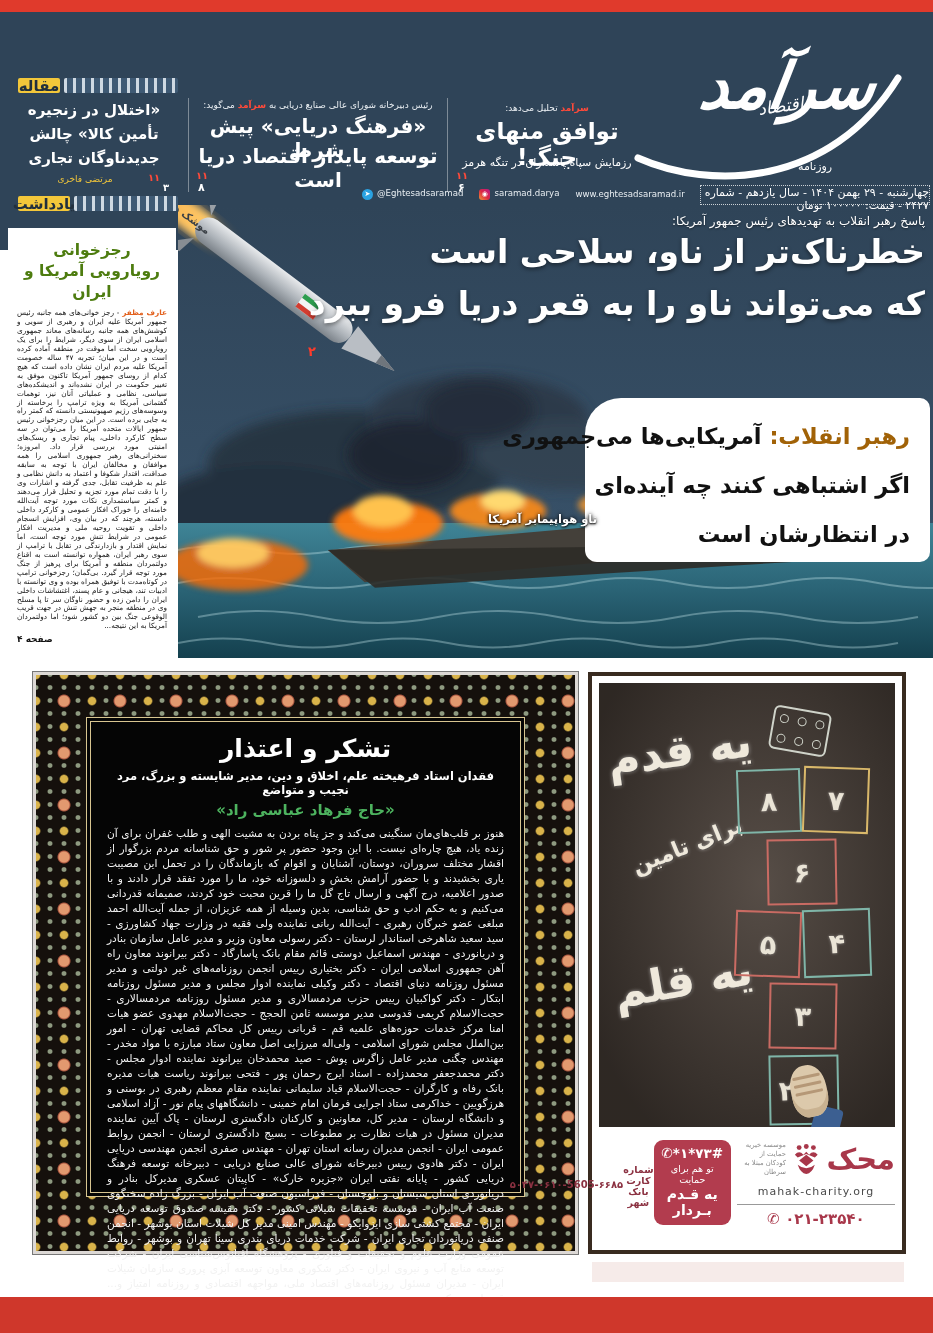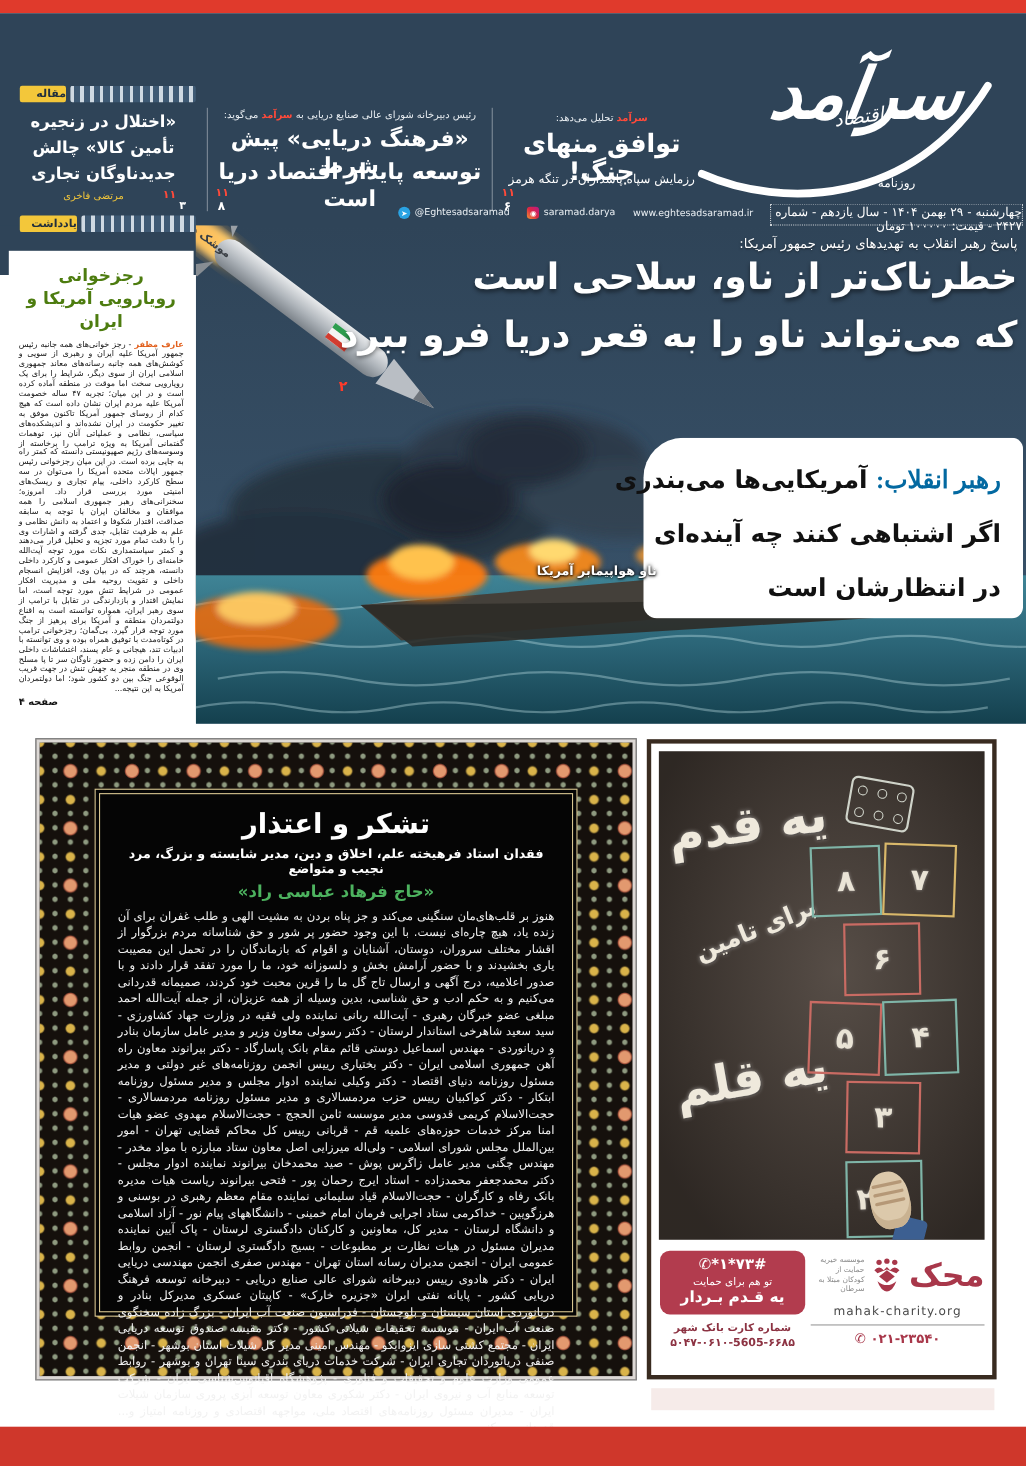--- a/index.html
+++ b/index.html
@@ -3,22 +3,22 @@
 <meta charset="utf-8">
 <style>
   html,body{margin:0;padding:0;background:#fff;}
   #page{position:relative;width:933px;height:1333px;background:#ffffff;overflow:hidden;
         font-family:"DejaVu Sans","Liberation Sans",sans-serif;}
   .abs{position:absolute;}
   
   .topbar{left:0;top:0;width:933px;height:12px;background:#e03a2c;}
   .mast{left:0;top:12px;width:933px;height:238px;background:#2f4458;}
   .leftfill{left:0;top:205px;width:178px;height:45px;background:#2f4458;}
-  .chip{background:#f3c73a;color:#22303d;font-size:10px;font-weight:bold;
-        display:flex;align-items:center;justify-content:flex-end;border-radius:2px;}
+  .chip{background:#f3c73a;color:#22303d;font-size:15px;font-weight:bold;
+        display:flex;align-items:center;justify-content:center;border-radius:2px;}
   .stripes{background:repeating-linear-gradient(90deg,#cfd9e2 0 3px,#3f5a74 3px 9px);border-radius:2px;}
   .wh{color:#fff;}
   .red{color:#ff4a3a;}
   .yel{color:#f3c73a;}
   .hl{font-weight:bold;color:#fff;text-align:center;direction:rtl;}
   .kick{color:#e9eef2;font-size:9px;text-align:center;direction:rtl;}
   .vline{width:1px;background:rgba(255,255,255,.38);}
   .dotbox{border:1px dotted rgba(255,255,255,.75);color:#fff;font-size:11px;
           display:flex;align-items:flex-start;justify-content:center;direction:rtl;}
   .social{display:flex;gap:16px;align-items:center;color:#e9eef2;font-size:8.6px;}
@@ -75,21 +75,21 @@
          background-image:radial-gradient(ellipse at 55% 45%, rgba(255,255,255,.07), rgba(0,0,0,.38) 85%);}
   .hsq{position:absolute;box-sizing:border-box;display:flex;align-items:center;justify-content:center;
        color:#eae4d6;font-size:27px;font-weight:bold;text-shadow:0 0 3px rgba(255,255,255,.45);}
   .chalktxt{position:absolute;color:#efe9dc;font-weight:bold;direction:rtl;
             text-shadow:0 0 4px rgba(255,255,255,.55),1px 1px 0 rgba(0,0,0,.3);}
   .adwhite{display:flex;direction:rtl;padding-top:10px;gap:6px;}
   .mahak-name{font-size:29px;font-weight:bold;color:#a8374a;line-height:30px;}
   .mahak-desc{font-size:6.8px;color:#8a8a8a;line-height:9px;text-align:right;direction:rtl;}
   .mahak-url{font-size:11px;color:#4a4a4a;letter-spacing:1px;margin-top:4px;
              border-bottom:1px solid #999;padding-bottom:6px;}
-  .mahak-tel{font-size:12px;font-weight:bold;color:#a8374a;margin-top:5px;direction:ltr;text-align:center;}
+  .mahak-tel{font-size:15px;font-weight:bold;color:#a8374a;margin-top:5px;direction:ltr;text-align:center;}
   .redbox{background:#b23c4e;border-radius:9px;color:#fff;text-align:center;
           padding:5px 8px 7px 8px;width:116px;}
   .redbox .u{font-size:13.5px;font-weight:bold;direction:ltr;}
   .redbox .s1{font-size:9.5px;margin-top:2px;direction:rtl;}
   .redbox .s2{font-size:14px;font-weight:bold;margin-top:1px;direction:rtl;}
   .bank{color:#8c3242;font-weight:bold;text-align:center;direction:rtl;}
   .pinkstrip{left:592px;top:1262px;width:312px;height:20px;background:#f6ebe9;}
   .botbar{left:0;top:1297px;width:933px;height:36px;background:#cf372b;}
 </style>
 </head>
@@ -238,22 +238,22 @@
     <span>چهارشنبه - ۲۹ بهمن ۱۴۰۴ - سال یازدهم - شماره ۲۴۲۷ - قیمت: ۱۰۰۰۰۰ تومان</span>
   </div>
 
   <div class="abs lead-kick">پاسخ رهبر انقلاب به تهدیدهای رئیس جمهور آمریکا:</div>
   <div class="abs lead-h" style="top:232px;">خطرناک‌تر از ناو، سلاحی است</div>
   <div class="abs lead-h" style="top:284px;">که می‌تواند ناو را به قعر دریا فرو ببرد</div>
   <div class="abs pg2" style="left:308px;top:344px;">۲</div>
 
   <div class="abs qbox">
     <div class="ln">
-      <span class="red" style="color:#0369a1;font-family:Liberation Serif, serif;">رهبر انقلاب:</span>
-      <span>آمریکایی‌ها می‌بندری</span>
+      <span class="red" style="color:#a16207;">رهبر انقلاب:</span>
+      <span>آمریکایی‌ها می‌جمهوری</span>
     </div>
     <div class="ln">اگر اشتباهی کنند چه آینده‌ای</div>
     <div class="ln">در انتظارشان است</div>
   </div>
   <div class="abs capt" style="left:488px;top:512px;">ناو هواپیمابر آمریکا</div>
 
   <div class="abs card">
     <h3>رجزخوانی رویارویی آمریکا و ایران</h3>
     <div class="body">
       <span class="auth">عارف مظفر</span>
@@ -333,21 +333,21 @@
             </g>
           </svg>
           <span class="mahak-desc">
             <span>موسسه خیریه حمایت از</span><br>
             <span>کودکان مبتلا به سرطان</span>
           </span>
         </div>
         <div class="mahak-url" dir="ltr">mahak-charity.org</div>
         <div class="mahak-tel"><span>✆ </span><span>۰۲۱-۲۳۵۴۰</span></div>
       </div>
-      <div style="width:130px;display:flex;flex-direction:column;align-items:center;">
+      <div style="width:130px;display:flex;flex-direction:row;align-items:center;">
         <div class="redbox">
           <div class="u"><span>✆</span><span>*۱*۷۳#</span></div>
           <div class="s1">تو هم برای حمایت</div>
           <div class="s2">یه قـدم بـردار</div>
         </div>
         <div class="bank" style="font-size:9.5px;margin-top:7px;">شماره کارت بانک شهر</div>
         <div class="bank" style="font-size:10px;margin-top:3px;" dir="ltr">۵۰۴۷-۰۶۱۰-5605-۶۶۸۵</div>
       </div>
     </div>
   </div>

